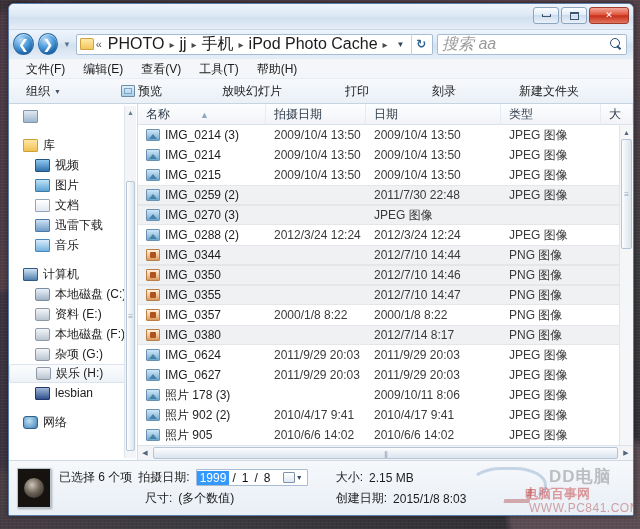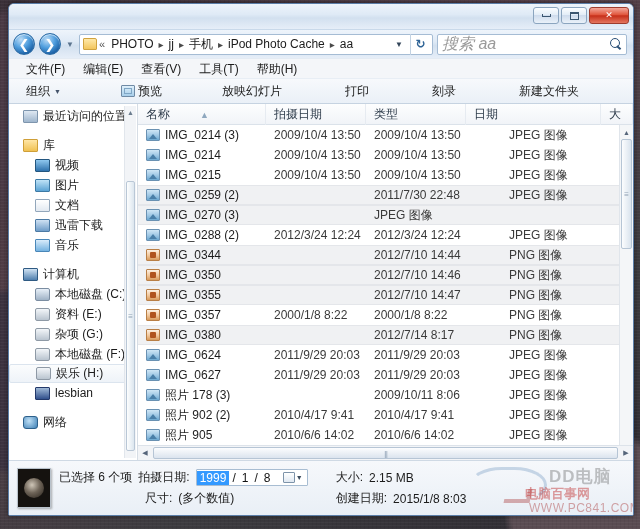--- a/index.html
+++ b/index.html
@@ -77,21 +77,21 @@
     border: 1px solid #a5bcd4; border-radius: 2px;
     display: flex; align-items: center; padding: 0 2px 0 3px; gap: 2px;
     min-width: 0;
   }
   .addr-folder-icon {
     width: 14px; height: 12px; border-radius: 1px 2px 1px 1px;
     background: linear-gradient(180deg,#ffe9a8,#f3c65c);
     border: 1px solid #d0a33f; flex: 0 0 auto;
   }
   .crumbs { display: flex; align-items: center; gap: 1px; flex: 1 1 auto; overflow: hidden; white-space: nowrap; }
-  .crumb { color: #1c1c1c; font-size: 12px; padding: 6px 3px; }
+  .crumb { color: #1c1c1c; font-size: 16px; padding: 6px 3px; }
   .crumb.chev { color: #4a4a4a; font-size: 10px; padding: 0 1px; }
   .crumb.dchev { color: #555; font-size: 11px; padding: 0 2px 0 0; }
   .addr-caret { color:#33465a; font-size: 8px; padding: 0 5px; }
   #refreshbtn {
     width: 20px; height: 21px; border-left: 1px solid #c2d2e2;
     display:flex; align-items:center; justify-content:center;
     color:#2f6496; font-size: 12px; font-weight: bold;
   }
   #searchbox {
     width: 190px; height: 21px; background: #fff; border: 1px solid #a5bcd4; border-radius: 2px;
@@ -345,21 +345,20 @@
     <div class="tb tb-icon-btn">
       <span class="ico-help">?</span>
     </div>
   </div>
 
   <div id="body">
 
     <div id="navpane">
       <div class="nav-row">
         <span class="nv-ico nv-recent"></span>
-        <span>最近访问的位置</span>
       </div>
       <div class="nav-gap"></div>
 
       <div class="nav-row">
         <span class="nv-ico nv-lib"></span>
         <span>库</span>
       </div>
       <div class="nav-row indent">
         <span class="nv-ico nv-video"></span>
         <span>视频</span>
@@ -389,25 +388,25 @@
       <div class="nav-row indent">
         <span class="nv-ico nv-hddc"></span>
         <span>本地磁盘 (C:)</span>
       </div>
       <div class="nav-row indent">
         <span class="nv-ico nv-hdd"></span>
         <span>资料 (E:)</span>
       </div>
       <div class="nav-row indent">
         <span class="nv-ico nv-hdd"></span>
+        <span>本地磁盘 (F:)</span>
+      </div>
+      <div class="nav-row indent">
+        <span class="nv-ico nv-hdd"></span>
         <span>杂项 (G:)</span>
-      </div>
-      <div class="nav-row indent">
-        <span class="nv-ico nv-hdd"></span>
-        <span>本地磁盘 (F:)</span>
       </div>
       <div class="nav-row indent sel">
         <span class="nv-ico nv-hdd"></span>
         <span>娱乐 (H:)</span>
       </div>
       <div class="nav-row indent">
         <span class="nv-ico nv-usb"></span>
         <span>lesbian</span>
       </div>
       <div class="nav-gap"></div>
@@ -424,22 +423,22 @@
     </div>
 
     <div id="listpane">
 
       <div id="colhdr">
         <div class="col c-name">
           <span>名称</span>
           <span class="sortmark">▲</span>
         </div>
         <div class="col c-shot">拍摄日期</div>
+        <div class="col c-date">日期</div>
         <div class="col c-type">类型</div>
-        <div class="col c-date">日期</div>
         <div class="col c-size">大</div>
       </div>
 
       <div id="rows">
         <div class="row">
             <div class="cell n">
               <span class="fico jpeg"></span>
               <span>IMG_0214 (3)</span>
             </div>
             <div class="cell s">2009/10/4 13:50</div>

